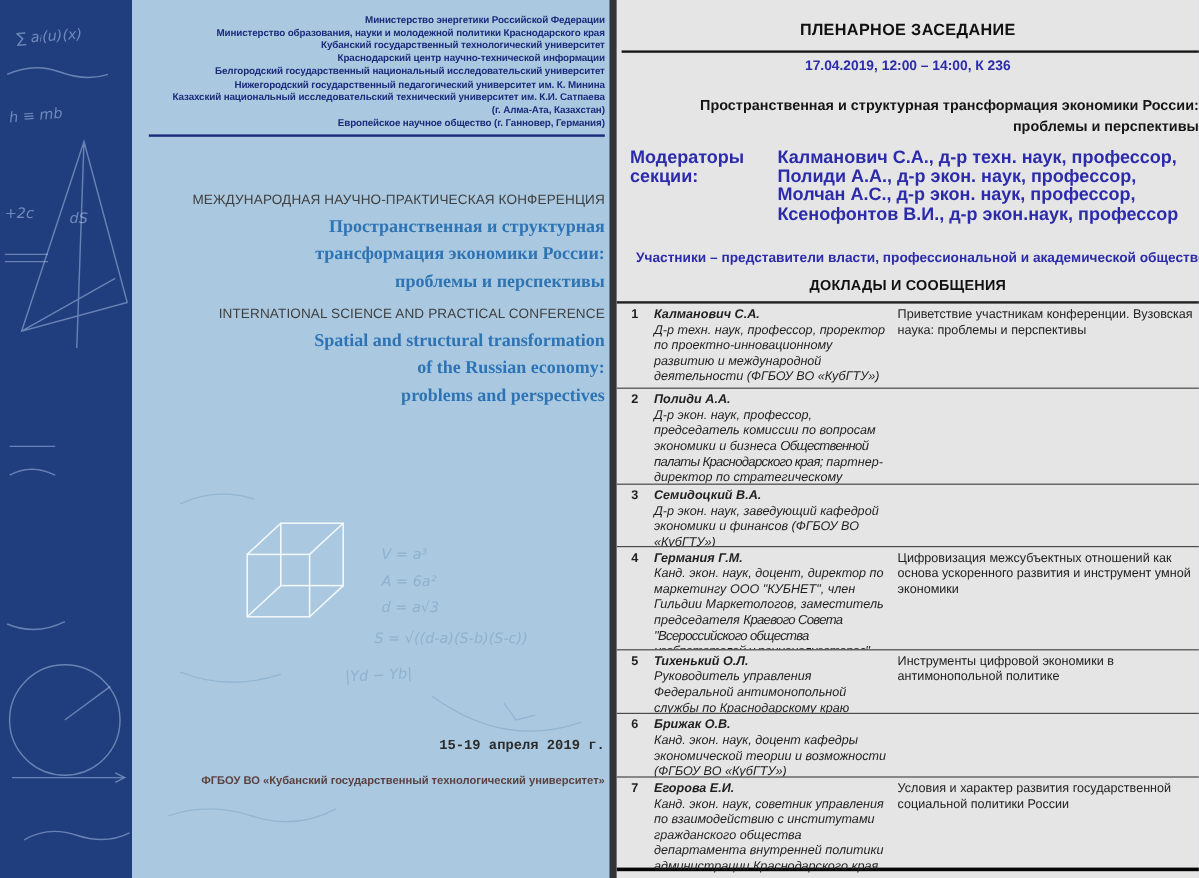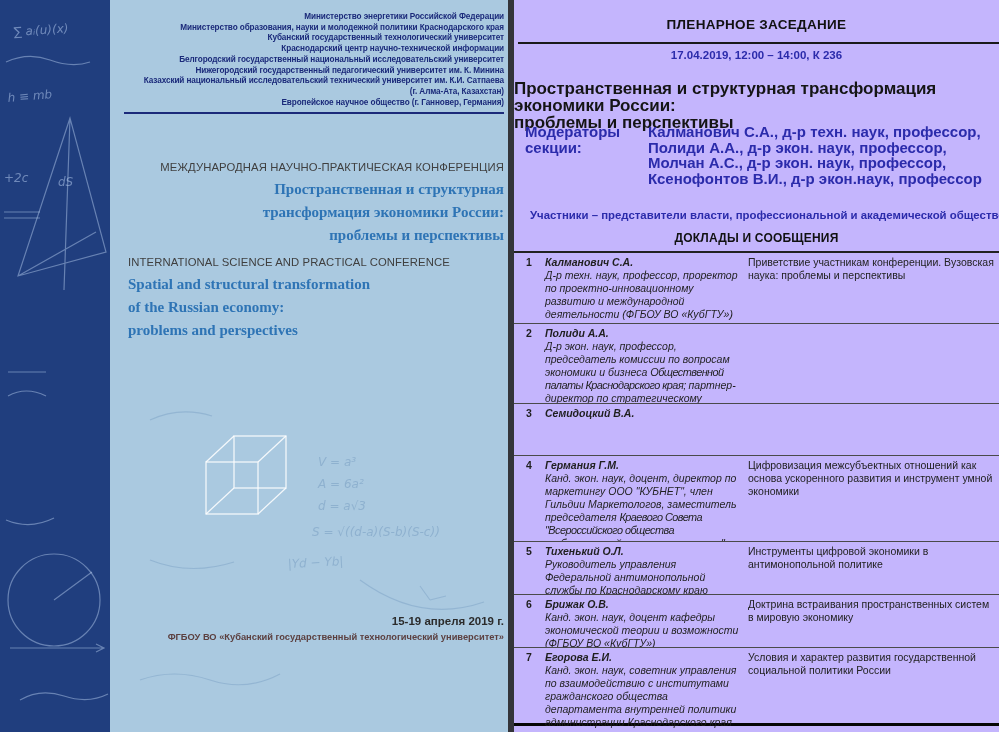--- a/index.html
+++ b/index.html
@@ -15,37 +15,37 @@
   .separator{position:absolute;left:508px;top:0;width:6px;height:732px;background:#33343a;}
 
   .org-block{
     position:absolute;left:124px;top:12px;width:380px;text-align:right;
     color:#1b2a7a;font-weight:bold;font-size:8.2px;line-height:10.7px;
     border-bottom:2px solid #1b2a7a;padding-bottom:4px;letter-spacing:-0.1px;
   }
   .org-line{white-space:nowrap;}
 
   .title-block-ru{position:absolute;left:128px;top:161px;width:376px;text-align:right;}
-  .title-block-en{position:absolute;left:128px;top:256px;width:376px;}
+  .title-block-en{position:absolute;left:128px;top:256px;width:376px;text-align:right;}
   .conf-label{color:#3f3f3f;font-size:11.3px;letter-spacing:0.1px;margin-bottom:5px;}
   .title-lines{color:#2e74b5;font-weight:bold;font-size:15px;line-height:23px;font-family:Liberation Serif, serif;}
 
   .cover-bottom{position:absolute;left:128px;top:615px;width:376px;text-align:right;}
-  .cover-dates{color:#2b2b2b;font-weight:bold;font-size:11.5px;margin-bottom:5px;}
+  .cover-dates{color:#2b2b2b;font-weight:bold;font-size:11.5px;margin-bottom:17px;font-family:Liberation Mono, monospace;}
   .cover-venue{color:#5c4040;font-weight:600;font-size:9.3px;}
 
   
-  .page{position:absolute;left:514px;top:0;width:485px;height:732px;background:#c4b5fd;}
+  .page{position:absolute;left:514px;top:0;width:485px;height:732px;background:#e5e5e5;}
   .session-title{position:absolute;top:17px;left:0;width:100%;text-align:center;
     font-weight:bold;font-size:13.5px;color:#111;letter-spacing:0.3px;}
   .session-rule{position:absolute;top:42px;left:4px;right:0;height:2px;background:#1a1a1a;}
   .session-datetime{position:absolute;top:49px;left:0;width:100%;text-align:center;
     color:#2b2bab;font-weight:bold;font-size:11.5px;}
-  .session-topic{position:absolute;top:80px;left:0;width:100%;text-align:left;
-    font-weight:bold;font-size:17px;color:#151515;line-height:17px;}
+  .session-topic{position:absolute;top:80px;left:0;width:100%;text-align:right;
+    font-weight:bold;font-size:12px;color:#151515;line-height:17px;}
   .moderators{position:absolute;top:124px;left:11px;right:0;display:flex;
     color:#2b2bab;font-weight:bold;font-size:15px;line-height:15.5px;}
   .moderators-label{width:123px;flex:none;}
   .participants{position:absolute;top:209px;left:16px;right:0;
     color:#2b2bab;font-weight:bold;font-size:11.4px;white-space:nowrap;overflow:hidden;}
   .reports-heading{position:absolute;top:231px;left:0;width:100%;text-align:center;
     font-weight:bold;font-size:12px;color:#111;letter-spacing:0.2px;}
 
   .reports-table{position:absolute;top:251px;left:0;width:485px;height:475px;
     border-top:2px solid #222;border-bottom:3.5px solid #050505;box-sizing:border-box;}
@@ -182,21 +182,21 @@
       <div class="col-speaker">
         <span class="speaker-name">Полиди А.А.</span><br>
         <span>Д-р экон. наук, профессор, председатель комиссии по вопросам экономики и бизнеса </span><span class="desc-narrow">Общественной палаты Краснодарского края;</span><span> партнер-директор по стратегическому консалтингу ООО «Арка-Групп»</span>
       </div>
     </div>
 
     <div class="report-row rh-2">
       <div class="col-num">3</div>
       <div class="col-speaker">
         <span class="speaker-name">Семидоцкий В.А.</span><br>
-        <span class="desc-narrow"></span><span></span>
+        <span>Д-р экон. наук, заведующий кафедрой экономики и финансов (ФГБОУ ВО «КубГТУ»)</span><span class="desc-narrow"></span><span></span>
       </div>
     </div>
 
     <div class="report-row rh-3">
       <div class="col-num">4</div>
       <div class="col-speaker">
         <span class="speaker-name">Германия Г.М.</span><br>
         <span>Канд. экон. наук, доцент, директор по маркетингу ООО "КУБНЕТ", член Гильдии Маркетологов, заместитель председателя </span><span class="desc-narrow">Краевого Совета "Всероссийского общества изобретателей и рационализаторов"</span><span></span>
       </div>
       <div class="col-topic">Цифровизация межсубъектных отношений как основа ускоренного развития и инструмент умной экономики</div>
@@ -210,21 +210,20 @@
       </div>
       <div class="col-topic">Инструменты цифровой экономики в антимонопольной политике</div>
     </div>
 
     <div class="report-row rh-5">
       <div class="col-num">6</div>
       <div class="col-speaker">
         <span class="speaker-name">Брижак О.В.</span><br>
         <span>Канд. экон. наук, доцент кафедры экономической теории и возможности (ФГБОУ ВО «КубГТУ»)</span><span class="desc-narrow"></span><span></span>
       </div>
-      <div class="col-topic">Доктрина встраивания пространственных систем в мировую экономику</div>
     </div>
 
     <div class="report-row rh-6">
       <div class="col-num">7</div>
       <div class="col-speaker">
         <span class="speaker-name">Егорова Е.И.</span><br>
         <span>Канд. экон. наук, советник управления по взаимодействию с институтами гражданского общества департамента внутренней политики администрации Краснодарского края</span><span class="desc-narrow"></span><span></span>
       </div>
       <div class="col-topic">Условия и характер развития государственной социальной политики России</div>
     </div>

